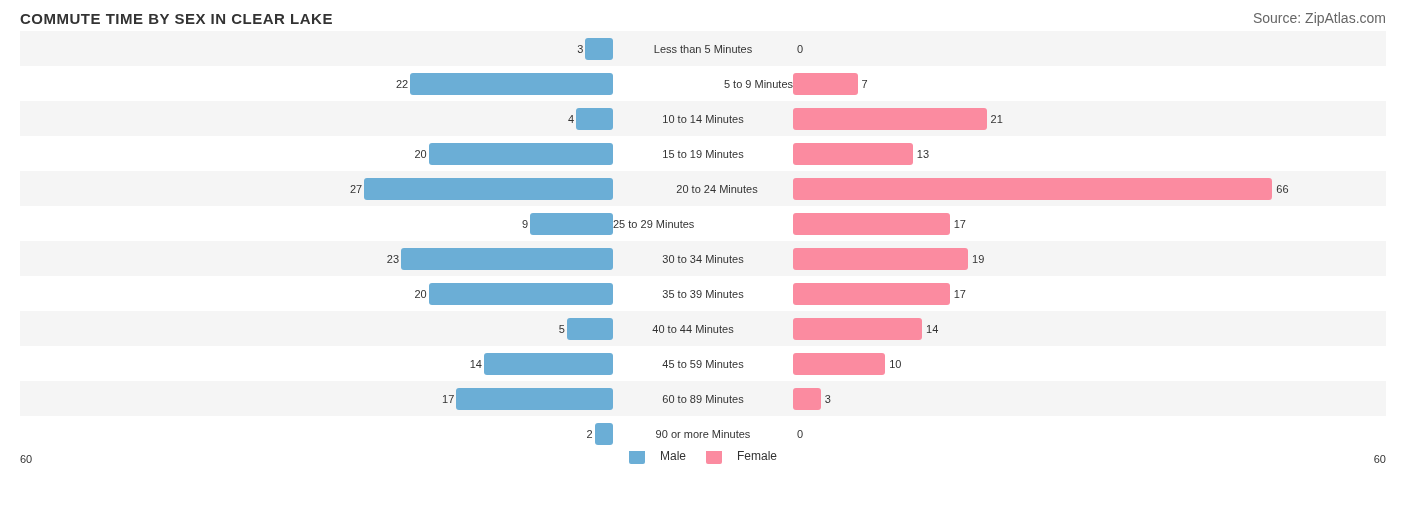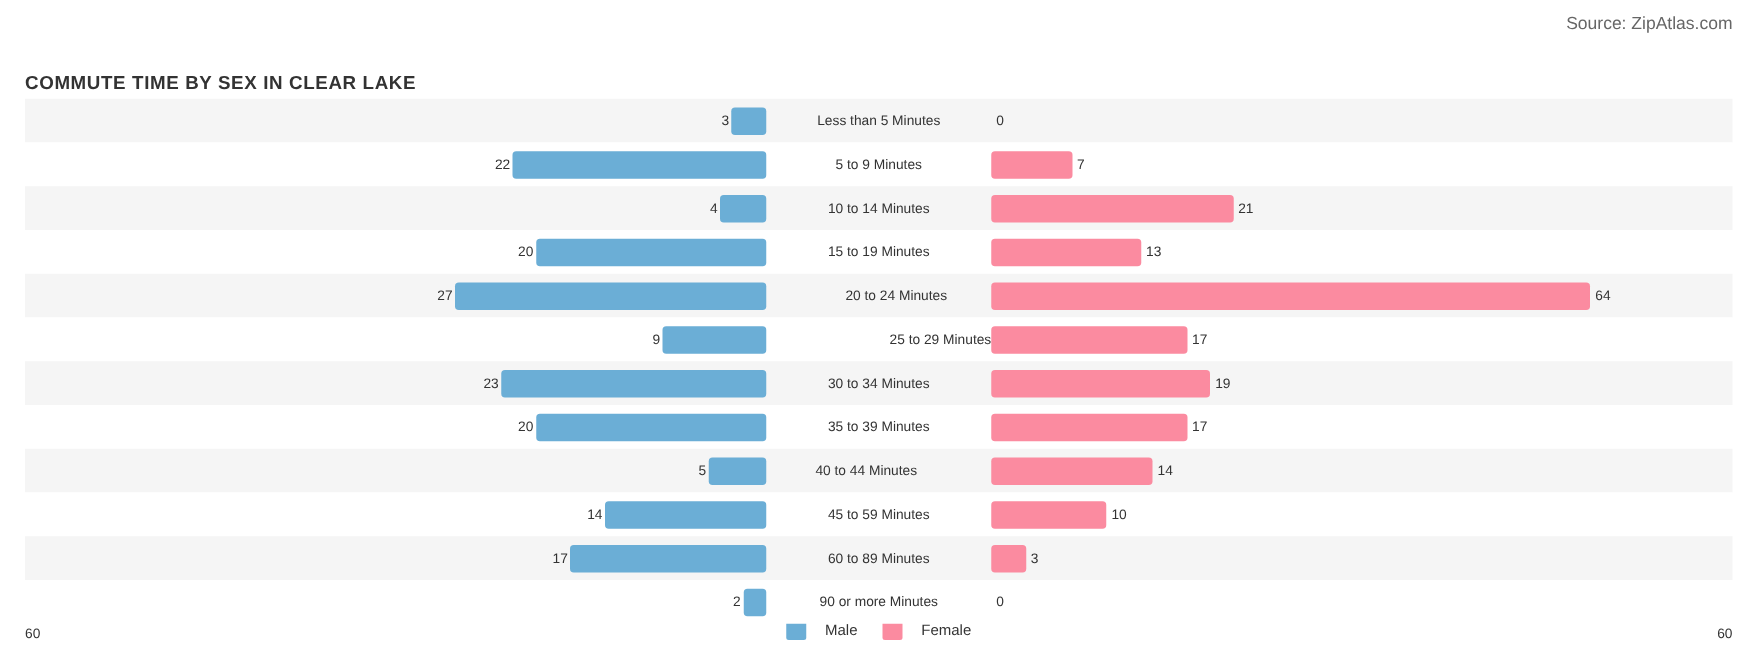--- a/index.html
+++ b/index.html
@@ -16,21 +16,20 @@
       height: 523px;
       padding: 10px 20px 40px 20px;
     }
     .chart-title {
       font-size: 15px;
       font-weight: bold;
       color: #333;
       margin-bottom: 4px;
       text-transform: uppercase;
       letter-spacing: 0.5px;
-      margin-top: 48px;
     }
     .source-text {
       position: absolute;
       top: 10px;
       right: 20px;
       font-size: 14px;
       color: #666;
     }
     .chart-area {
       position: relative;
@@ -126,21 +125,21 @@
   <div class="row" style="height: 35px; position: relative;">
         <div class="bar-male" style="width: 27.65px; right: 773px; left: 565.35px; top: 50%; transform: translateY(-50%); position: absolute;"></div>
         <div class="val-male" style="position: absolute; left: 543.35px; top: 50%; transform: translateY(-50%); text-align: right; min-width: 20px;">3</div>
         <div class="label-center" style="position: absolute; left: 593px; width: 180px; top: 50%; transform: translateY(-50%); text-align: center;">Less than 5 Minutes</div>
         <div class="bar-female" style="width: 0px; left: 773px; top: 50%; transform: translateY(-50%); position: absolute;"></div>
         <div class="val-female" style="position: absolute; left: 777px; top: 50%; transform: translateY(-50%);">0</div>
       </div>
       <div class="row" style="height: 35px; position: relative;">
         <div class="bar-male" style="width: 202.767px; right: 773px; left: 390.233px; top: 50%; transform: translateY(-50%); position: absolute;"></div>
         <div class="val-male" style="position: absolute; left: 368.233px; top: 50%; transform: translateY(-50%); text-align: right; min-width: 20px;">22</div>
-        <div class="label-center" style="position: absolute; left: 593px; width: 180px; top: 50%; transform: translateY(-50%); text-align: center;">5 to 9 Minutes</div>
+        <div class="label-center" style="position: absolute; left: 593px; width: 180px; top: 50%; transform: translateY(-50%); text-align: right;">5 to 9 Minutes</div>
         <div class="bar-female" style="width: 64.5167px; left: 773px; top: 50%; transform: translateY(-50%); position: absolute;"></div>
         <div class="val-female" style="position: absolute; left: 841.517px; top: 50%; transform: translateY(-50%);">7</div>
       </div>
       <div class="row" style="height: 35px; position: relative;">
         <div class="bar-male" style="width: 36.8667px; right: 773px; left: 556.133px; top: 50%; transform: translateY(-50%); position: absolute;"></div>
         <div class="val-male" style="position: absolute; left: 534.133px; top: 50%; transform: translateY(-50%); text-align: right; min-width: 20px;">4</div>
         <div class="label-center" style="position: absolute; left: 593px; width: 180px; top: 50%; transform: translateY(-50%); text-align: center;">10 to 14 Minutes</div>
         <div class="bar-female" style="width: 193.55px; left: 773px; top: 50%; transform: translateY(-50%); position: absolute;"></div>
         <div class="val-female" style="position: absolute; left: 970.55px; top: 50%; transform: translateY(-50%);">21</div>
       </div>
@@ -149,26 +148,26 @@
         <div class="val-male" style="position: absolute; left: 386.667px; top: 50%; transform: translateY(-50%); text-align: right; min-width: 20px;">20</div>
         <div class="label-center" style="position: absolute; left: 593px; width: 180px; top: 50%; transform: translateY(-50%); text-align: center;">15 to 19 Minutes</div>
         <div class="bar-female" style="width: 119.817px; left: 773px; top: 50%; transform: translateY(-50%); position: absolute;"></div>
         <div class="val-female" style="position: absolute; left: 896.817px; top: 50%; transform: translateY(-50%);">13</div>
       </div>
       <div class="row" style="height: 35px; position: relative;">
         <div class="bar-male" style="width: 248.85px; right: 773px; left: 344.15px; top: 50%; transform: translateY(-50%); position: absolute;"></div>
         <div class="val-male" style="position: absolute; left: 322.15px; top: 50%; transform: translateY(-50%); text-align: right; min-width: 20px;">27</div>
         <div class="label-center" style="position: absolute; left: 593px; width: 208px; top: 50%; transform: translateY(-50%); text-align: center;">20 to 24 Minutes</div>
         <div class="bar-female" style="width: 479.267px; left: 773px; top: 50%; transform: translateY(-50%); position: absolute;"></div>
-        <div class="val-female" style="position: absolute; left: 1256.27px; top: 50%; transform: translateY(-50%);">64</div>
+        <div class="val-female" style="position: absolute; left: 1256.27px; top: 50%; transform: translateY(-50%);">66</div>
       </div>
       <div class="row" style="height: 35px; position: relative;">
         <div class="bar-male" style="width: 82.95px; right: 773px; left: 510.05px; top: 50%; transform: translateY(-50%); position: absolute;"></div>
         <div class="val-male" style="position: absolute; left: 488.05px; top: 50%; transform: translateY(-50%); text-align: right; min-width: 20px;">9</div>
-        <div class="label-center" style="position: absolute; left: 593px; width: 180px; top: 50%; transform: translateY(-50%); text-align: right;">25 to 29 Minutes</div>
+        <div class="label-center" style="position: absolute; left: 593px; width: 180px; top: 50%; transform: translateY(-50%); text-align: left;">25 to 29 Minutes</div>
         <div class="bar-female" style="width: 156.683px; left: 773px; top: 50%; transform: translateY(-50%); position: absolute;"></div>
         <div class="val-female" style="position: absolute; left: 933.683px; top: 50%; transform: translateY(-50%);">17</div>
       </div>
       <div class="row" style="height: 35px; position: relative;">
         <div class="bar-male" style="width: 211.983px; right: 773px; left: 381.017px; top: 50%; transform: translateY(-50%); position: absolute;"></div>
         <div class="val-male" style="position: absolute; left: 359.017px; top: 50%; transform: translateY(-50%); text-align: right; min-width: 20px;">23</div>
         <div class="label-center" style="position: absolute; left: 593px; width: 180px; top: 50%; transform: translateY(-50%); text-align: center;">30 to 34 Minutes</div>
         <div class="bar-female" style="width: 175.117px; left: 773px; top: 50%; transform: translateY(-50%); position: absolute;"></div>
         <div class="val-female" style="position: absolute; left: 952.117px; top: 50%; transform: translateY(-50%);">19</div>
       </div>

